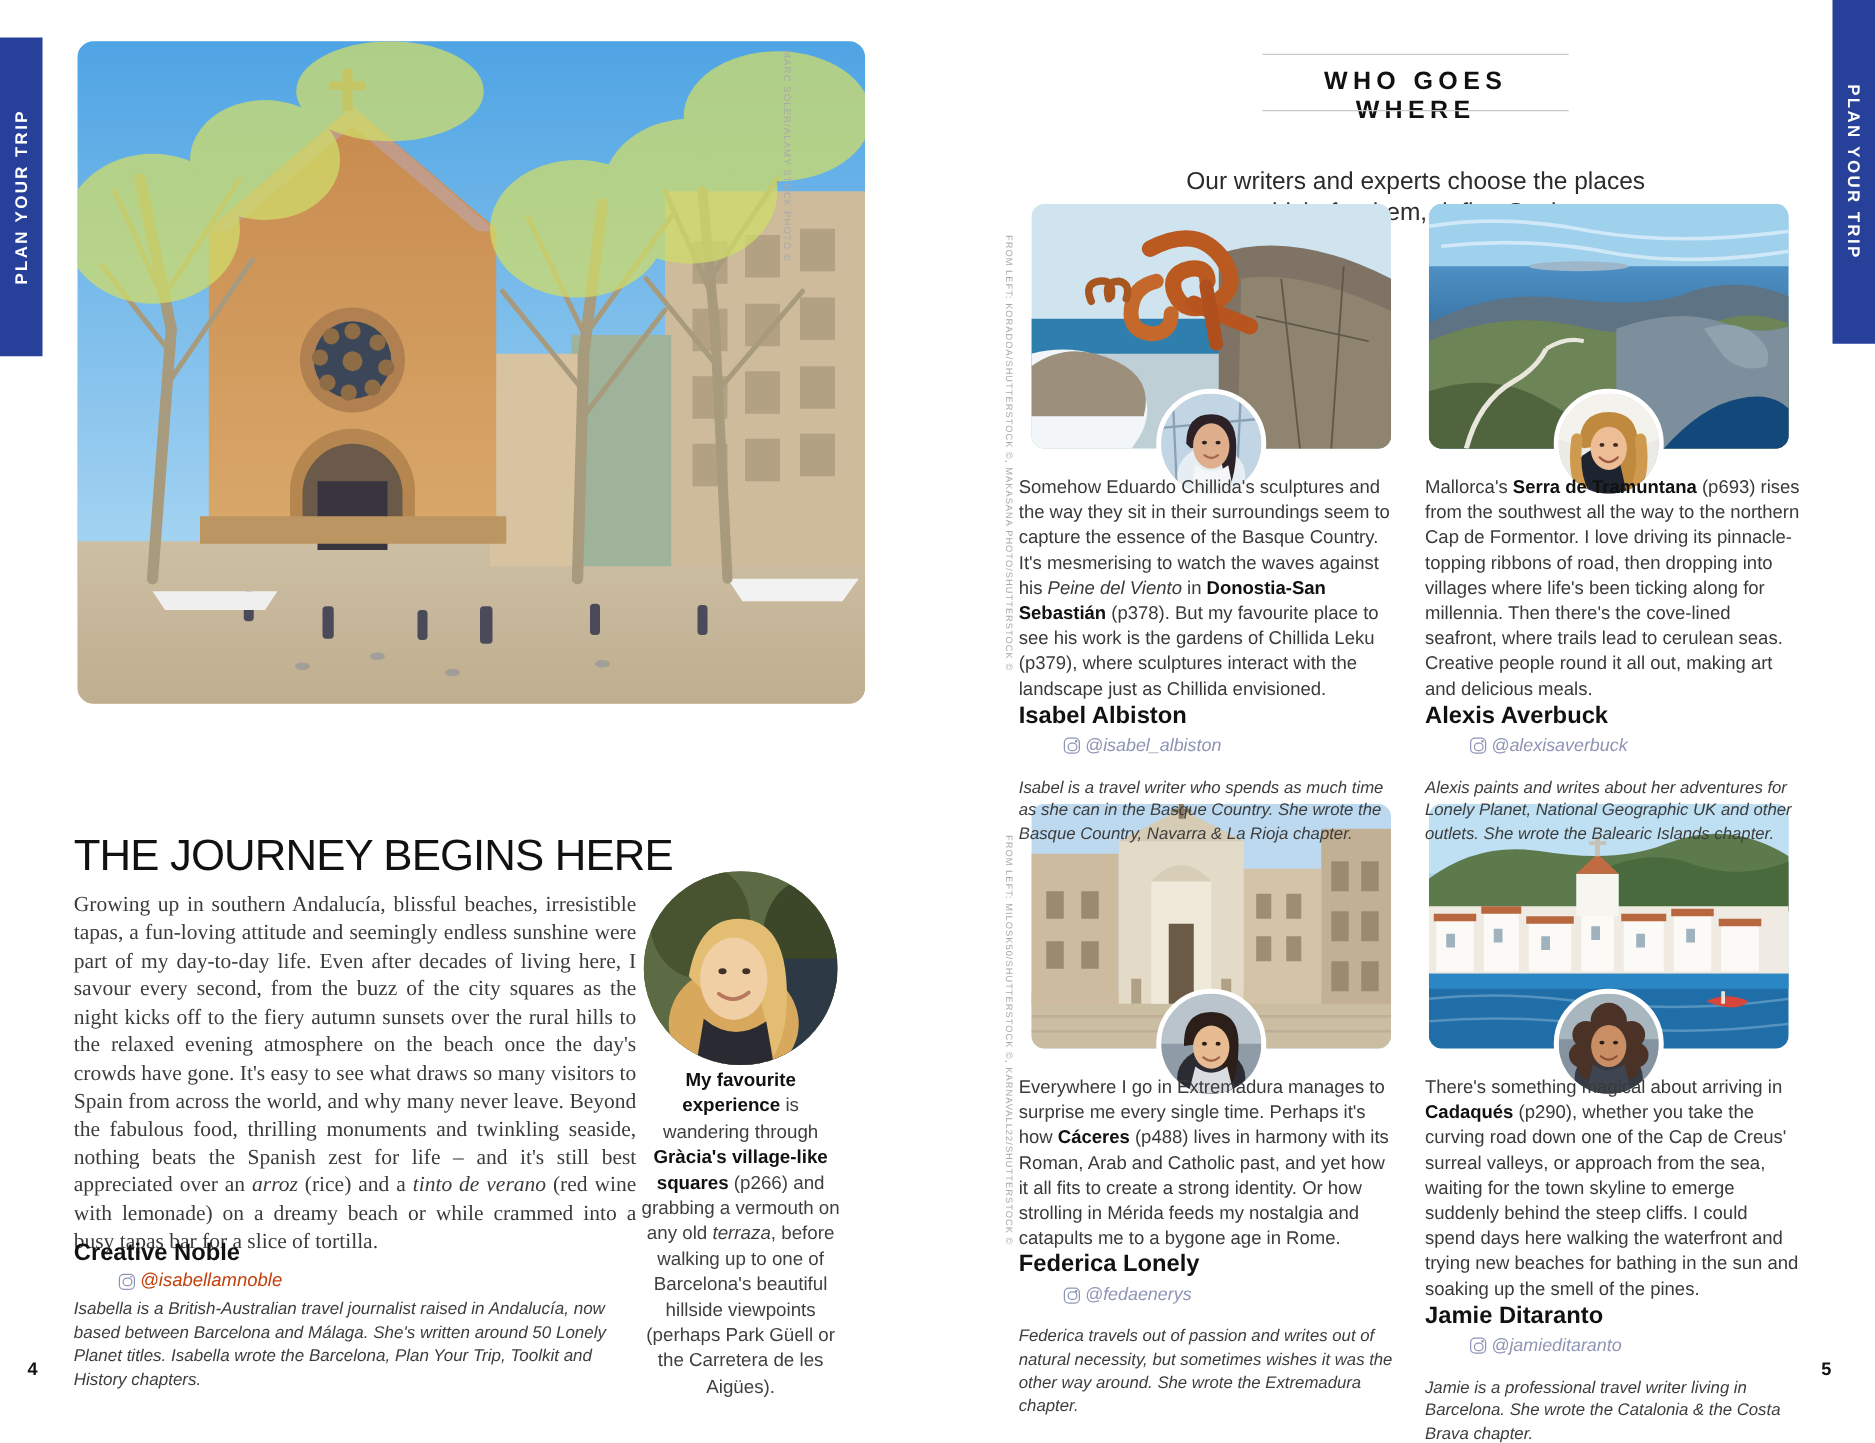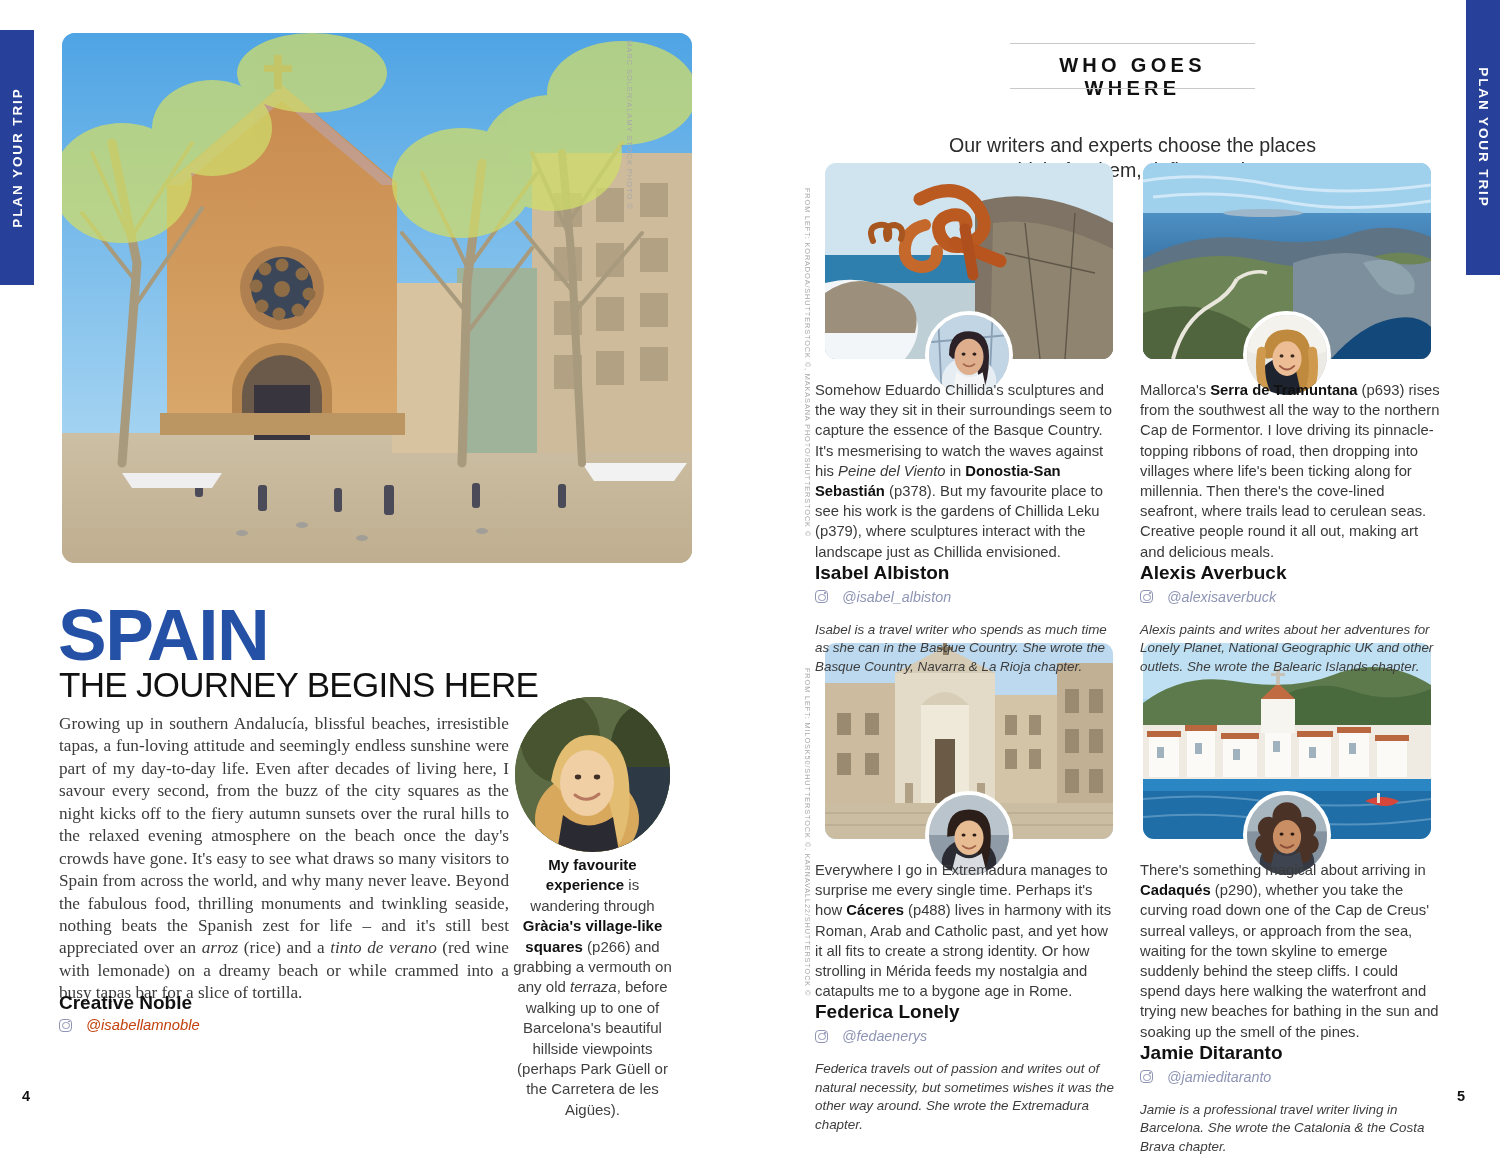--- a/index.html
+++ b/index.html
@@ -65,21 +65,21 @@
     font-family: "Liberation Serif", serif;
     font-size: 17.2px; line-height: 1.305; color: #3b3b3b;
     text-align: justify;
   }
   .intro em { font-style: italic; }
 
   .byline-name {
     position: absolute; left: 59px; top: 992px;
     font-size: 19px; font-weight: bold; color: #111;
   }
-  .handle-row { display: flex; align-items: center; gap: 14px; }
+  .handle-row { display: flex; align-items: center; gap: 4px; margin-left: 36px; }
   .ig-icon {
     width: 13px; height: 13px; flex: 0 0 13px;
     border: 1.6px solid #8e95b4; border-radius: 4px; position: relative;
   }
   .ig-icon::before {
     content: ""; position: absolute; left: 2.4px; top: 2.4px;
     width: 5.2px; height: 5.2px; border: 1.5px solid #8e95b4; border-radius: 50%;
   }
   .ig-icon::after {
     content: ""; position: absolute; right: 1.3px; top: 1.1px;
@@ -282,30 +282,30 @@
           <ellipse cx="400" cy="150" rx="70" ry="55"></ellipse>
             <ellipse cx="490" cy="120" rx="70" ry="58"></ellipse>
           <ellipse cx="560" cy="60" rx="75" ry="52"></ellipse>
             <ellipse cx="250" cy="40" rx="75" ry="40"></ellipse>
         </g>
       </svg>
     </div>
   </div>
   <div class="hero-credit">MARC SOLER/ALAMY STOCK PHOTO ©</div>
 
-  <div class="title-spain">SPAIN</div>
   <div class="title-sub">THE JOURNEY BEGINS HERE</div>
 
   <div class="intro">Growing up in southern Andalucía, blissful beaches, irresistible tapas, a fun-loving attitude and seemingly endless sunshine were part of my day-to-day life. Even after decades of living here, I savour every second, from the buzz of the city squares as the night kicks off to the fiery autumn sunsets over the rural hills to the relaxed evening atmosphere on the beach once the day's crowds have gone. It's easy to see what draws so many visitors to Spain from across the world, and why many never leave. Beyond the fabulous food, thrilling monuments and twinkling seaside, nothing beats the Spanish zest for life – and it's still best appreciated over an <em>arroz</em> (rice) and a <em>tinto de verano</em> (red wine with lemonade) on a dreamy beach or while crammed into a busy tapas bar for a slice of tortilla.</div>
 
   <div class="byline-name">Creative Noble</div>
   <div class="byline-handle handle-row">
     <span class="ig-icon"></span>
     <span>@isabellamnoble</span>
   </div>
+  <div class="byline-bio">Isabella is a British-Australian travel journalist raised in Andalucía, now based between Barcelona and Málaga. She's written around 50 Lonely Planet titles. Isabella wrote the Barcelona, Plan Your Trip, Toolkit and History chapters.</div>
   <div class="folio-left">4</div>
 
   <div class="fav-avatar">
     <svg viewBox="0 0 155 155">
       <rect width="155" height="155" fill="#5d6b44"></rect>
       <ellipse cx="45" cy="40" rx="40" ry="46" fill="#47542f"></ellipse>
       <ellipse cx="130" cy="55" rx="35" ry="48" fill="#3b4728"></ellipse>
       <rect x="90" y="70" width="65" height="85" fill="#2d3a46"></rect>
       <ellipse cx="72" cy="122" rx="52" ry="46" fill="#d8a85c"></ellipse>
       <path d="M36 84 q8 -46 40 -46 q34 0 38 48 q3 40 -10 62 l-14 -60 l-44 6 Z" fill="#e3be72"></path>

